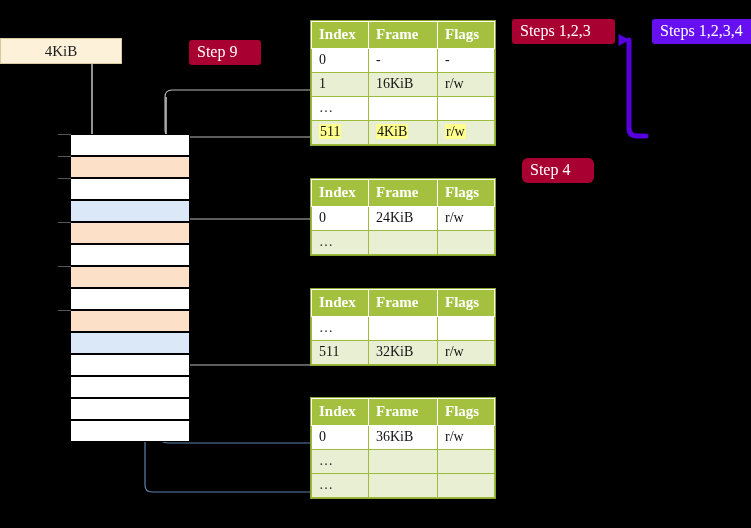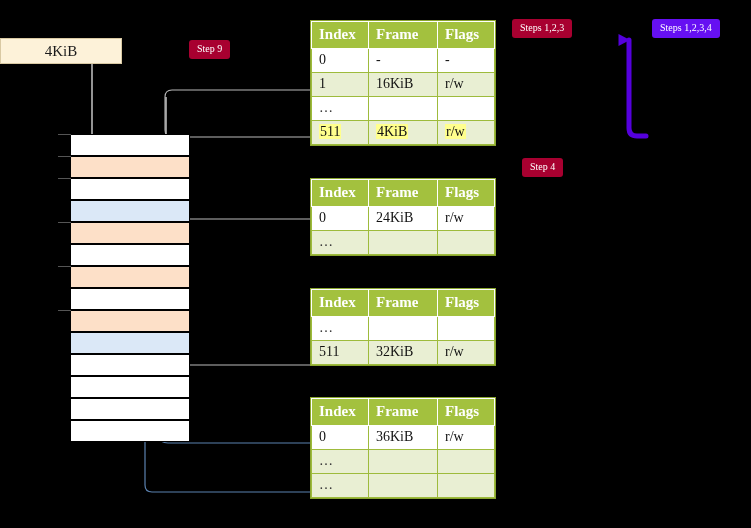--- a/index.html
+++ b/index.html
@@ -10,22 +10,22 @@
   }
   .stage{position:absolute;inset:0;}
 
   
   svg.wires{position:absolute;left:0;top:0;width:751px;height:528px;overflow:visible;}
 
   
   .pill{
     position:absolute;
     font-family:"Liberation Serif", serif;
-    font-size:10px; line-height:1;
-    padding:4px 8px 5px 8px;
+    font-size:16px; line-height:1;
+    padding:4px 24px 5px 8px;
     border-radius:3px;
     color:#ffffff;
     white-space:nowrap;
     box-shadow:0 0 0 1px rgba(0,0,0,.25);
   }
 
   
   .kbox{
     position:absolute;
     background:#fdf2d9;
@@ -160,21 +160,21 @@
 
   <div class="pill" style="left:189px;top:40px;background:#a80030;">
     <span>Step 9</span>
   </div>
   <div class="pill" style="left:512px;top:19px;background:#a80030;">
     <span>Steps 1,2,3</span>
   </div>
   <div class="pill" style="left:652px;top:19px;background:#6610f2;">
     <span>Steps 1,2,3,4</span>
   </div>
-  <div class="pill" style="left:522px;top:158px;background:#a80030;">
+  <div class="pill" style="left:522px;top:158px;background:#a80030;border-radius:6px;">
     <span>Step 4</span>
   </div>
 
   <div id="tables-host">
       <table class="ptable" style="left: 311px; top: 21px;">
         <thead>
           <tr>
             <th class="c-index">Index</th>
             <th class="c-frame">Frame</th>
             <th class="c-flags">Flags</th>

